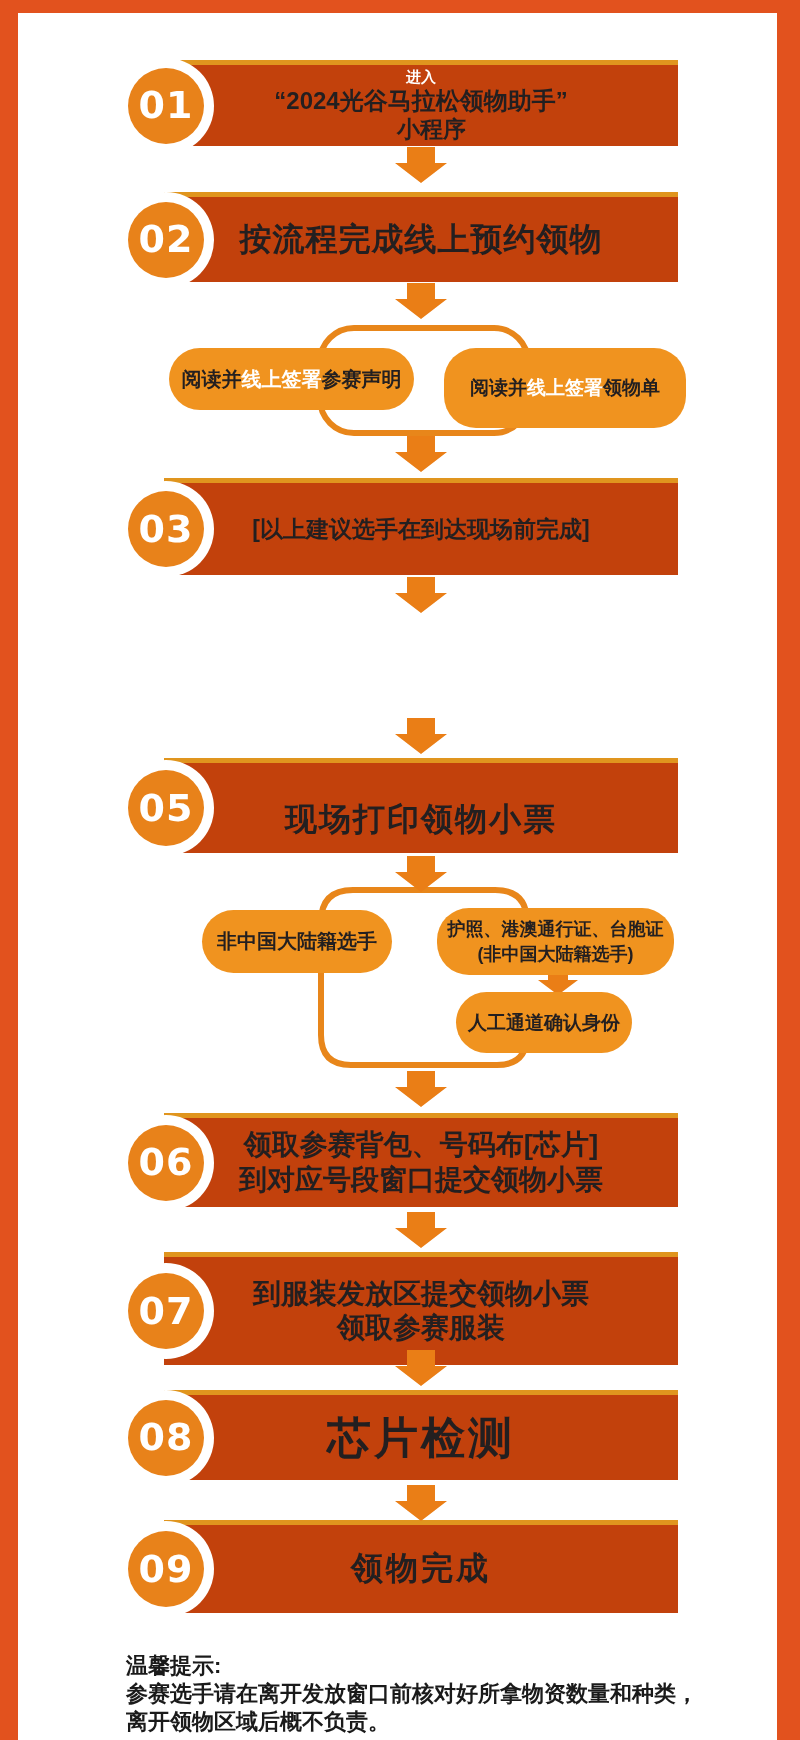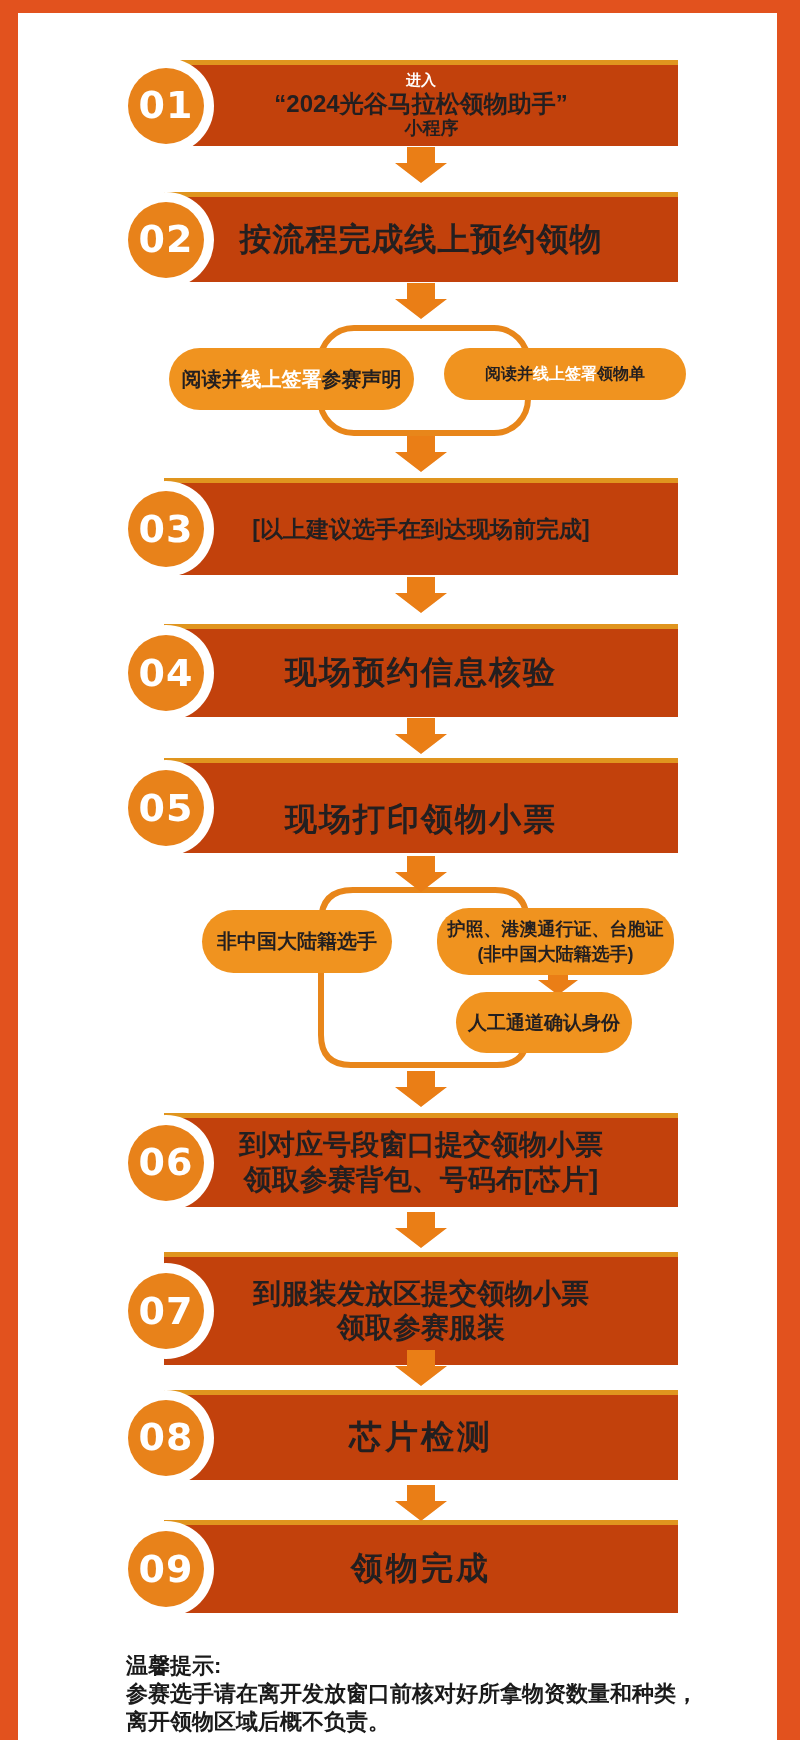--- a/index.html
+++ b/index.html
@@ -32,29 +32,29 @@
   .s3{top:478px;height:97px;}
   .s4{top:624px;height:93px;}
   .s5{top:758px;height:95px;}
   .s6{top:1113px;height:94px;}
   .s7{top:1252px;height:113px;}
   .s8{top:1390px;height:90px;}
   .s9{top:1520px;height:93px;}
 
   .s1 .l0{color:#ffffff;font-size:15px;}
   .s1 .l1{font-size:24px;}
-  .s1 .l2{font-size:18px;margin-left:21px;}
+  .s1 .l2{font-size:23px;margin-left:21px;}
   .s2 .l0{font-size:32px;letter-spacing:1px;}
   .s3 .l0{font-size:31px;letter-spacing:2px;}
   .s3 .l1{font-size:23px;}
   .s4 .l0{font-size:32px;letter-spacing:2px;}
   .s5 .l0{font-size:32px;letter-spacing:2px;margin-top:23px;}
   .s6 .l0,.s6 .l1{font-size:28px;}
   .s7 .l0,.s7 .l1{font-size:28px;}
-  .s8 .l0{font-size:33px;letter-spacing:3px;}
+  .s8 .l0{font-size:44px;letter-spacing:3px;}
   .s9 .l0{font-size:32px;letter-spacing:3px;}
 
   
   .arrow{position:absolute;left:395px;width:52px;height:36px;background:#EA7E16;
          clip-path:polygon(12px 0,40px 0,40px 16px,52px 16px,26px 36px,0 16px,12px 16px);
          z-index:1;}
   .a1{top:147px;}  .a2{top:283px;}  .a3{top:436px;}  .a4{top:577px;}
   .a5{top:718px;}  .a6{top:856px;}  .a7{top:1071px;} .a8{top:1212px;}
   .a9{top:1350px;} .a10{top:1485px;}
 
@@ -66,21 +66,21 @@
   .conn{position:absolute;z-index:0;}
   .conn1{left:317px;top:325px;}
   .conn2{left:318px;top:887px;}
 
   
   .pill{position:absolute;background:#F0931F;border-radius:32px;z-index:2;
         display:flex;flex-direction:column;align-items:center;justify-content:center;
         color:#231F20;font-weight:bold;text-align:center;white-space:nowrap;}
   .pill .hl{color:#ffffff;}
   .p1l{left:169px;top:348px;width:245px;height:62px;font-size:20px;}
-  .p1r{left:444px;top:348px;width:242px;height:52px;font-size:16px;align-items:center;}
+  .p1r{left:444px;top:348px;width:242px;height:80px;font-size:19px;align-items:center;}
   .p2l{left:202px;top:910px;width:190px;height:63px;font-size:20px;}
   .p2r{left:437px;top:908px;width:237px;height:67px;font-size:18px;line-height:1.35;}
   .p2m{left:456px;top:992px;width:176px;height:61px;font-size:19px;}
 
   
   .footer{position:absolute;left:126px;top:1652px;width:580px;color:#1A1A1A;
           font-weight:bold;font-size:22px;line-height:28px;}
   .footer div:empty{display:none;}
 </style>
 </head>
@@ -110,34 +110,30 @@
   <div class="bar s2">
     <div class="circle">02</div>
     <div class="line l0">按流程完成线上预约领物</div>
   </div>
 
   <div class="bar s3">
     <div class="circle">03</div>
     <div class="line l1">[以上建议选手在到达现场前完成]</div>
   </div>
 
-  <div class="bar s4">
-    <div class="circle">04</div>
-    <div class="line l0">现场预约信息核验</div>
-  </div>
 
   <div class="bar s5">
     <div class="circle">05</div>
     <div class="line l0">现场打印领物小票</div>
   </div>
 
   <div class="bar s6">
     <div class="circle">06</div>
+    <div class="line l1">领取参赛背包、号码布[芯片]</div>
     <div class="line l0">到对应号段窗口提交领物小票</div>
-    <div class="line l1">领取参赛背包、号码布[芯片]</div>
   </div>
 
   <div class="bar s7">
     <div class="circle">07</div>
     <div class="line l0">到服装发放区提交领物小票</div>
     <div class="line l1">领取参赛服装</div>
   </div>
 
   <div class="bar s8">
     <div class="circle">08</div>

